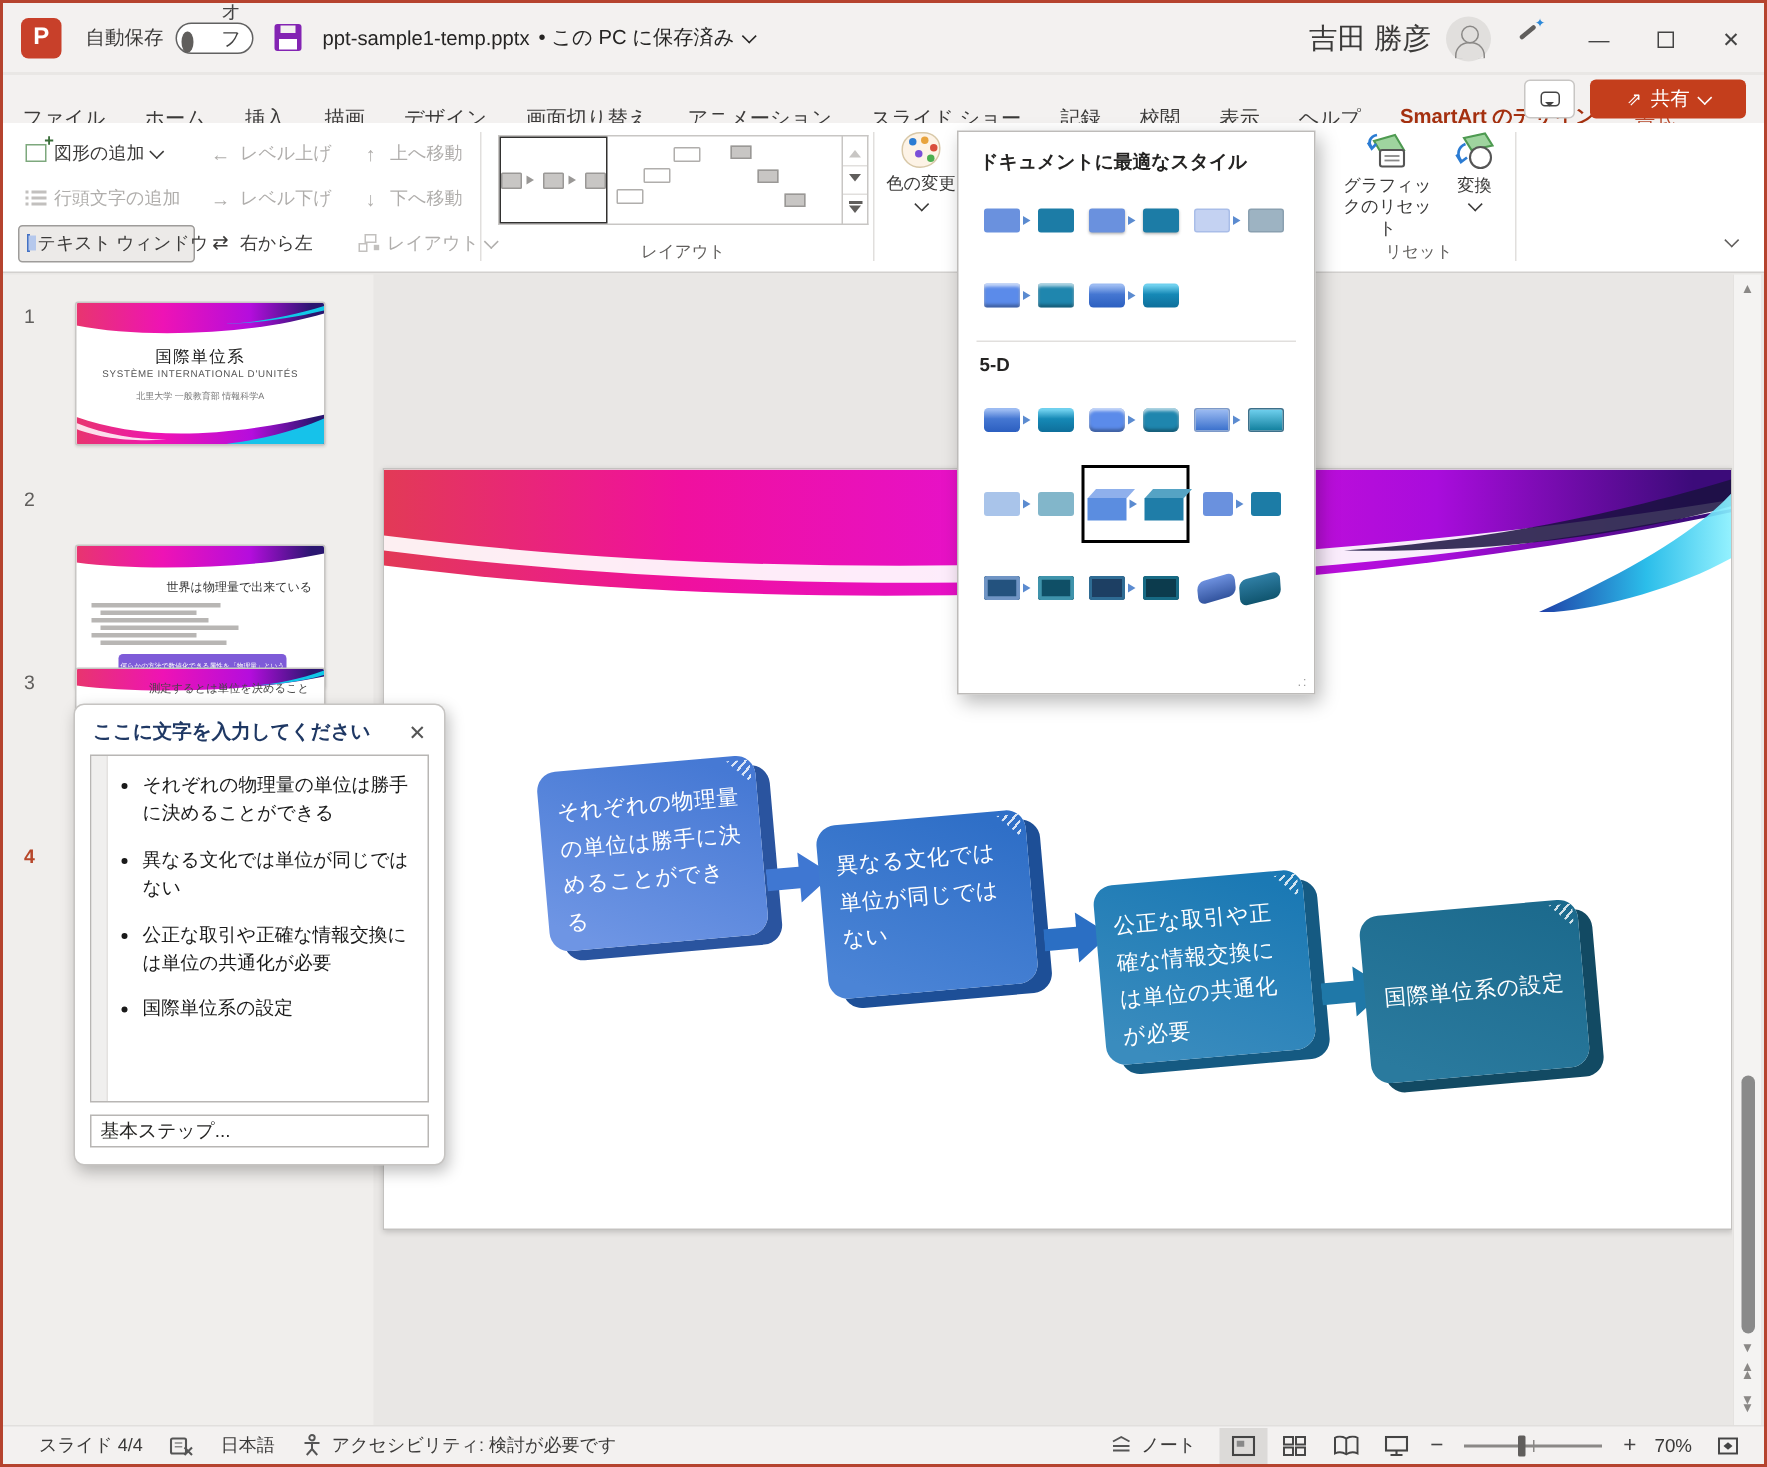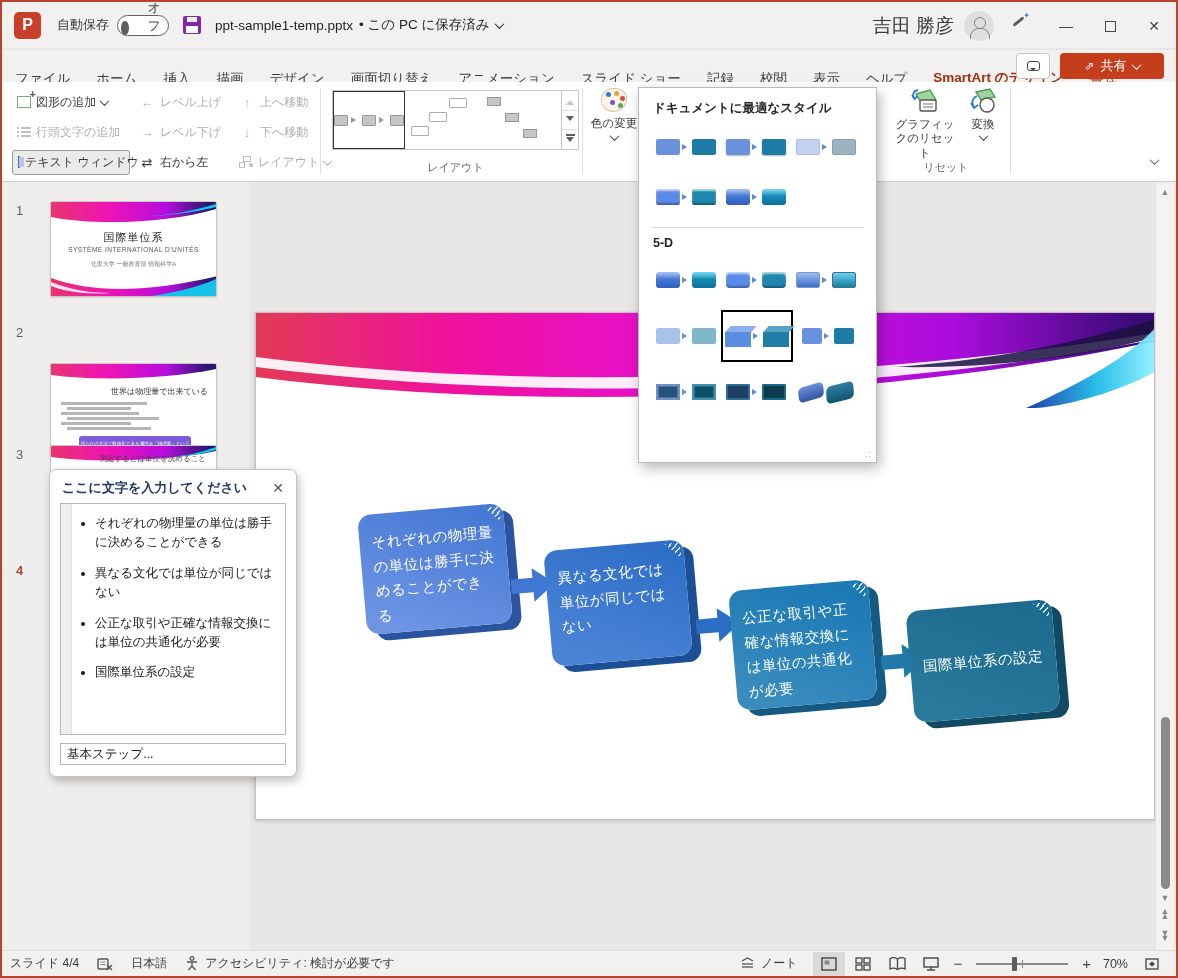--- a/index.html
+++ b/index.html
@@ -542,21 +542,21 @@
 
   <div class="vscroll">
     <div class="vs-arrow" style="top:4px;">▲</div>
     <div class="vs-thumb" style="top:534px; height:172px;"></div>
     <div class="vs-arrow" style="top:710px;">▼</div>
     <div class="vs-arrow dbl" style="top:726px;">▲<br>▲</div>
     <div class="vs-arrow dbl" style="top:748px;">▼<br>▼</div>
   </div>
 
   <div class="statusbar">
-    <span class="sb-item" style="margin-left:8px;">スライド 4/4</span>
+    <span class="sb-item" style="margin-left:24px;">スライド 4/4</span>
     <span class="sb-item">
       <svg width="16" height="14" viewBox="0 0 16 14">
         <rect x="1" y="2" width="10" height="10" rx="1" fill="none" stroke="#555" stroke-width="1.4"></rect>
         <line x1="3.5" y1="5" x2="8.5" y2="5" stroke="#888" stroke-width="1"></line>
         <line x1="3.5" y1="7.5" x2="8.5" y2="7.5" stroke="#888" stroke-width="1"></line>
         <path d="M10 8 L15 13 M15 8 L10 13" stroke="#555" stroke-width="1.4"></path>
       </svg>
     </span>
     <span class="sb-item">日本語</span>
     <span class="sb-item">

